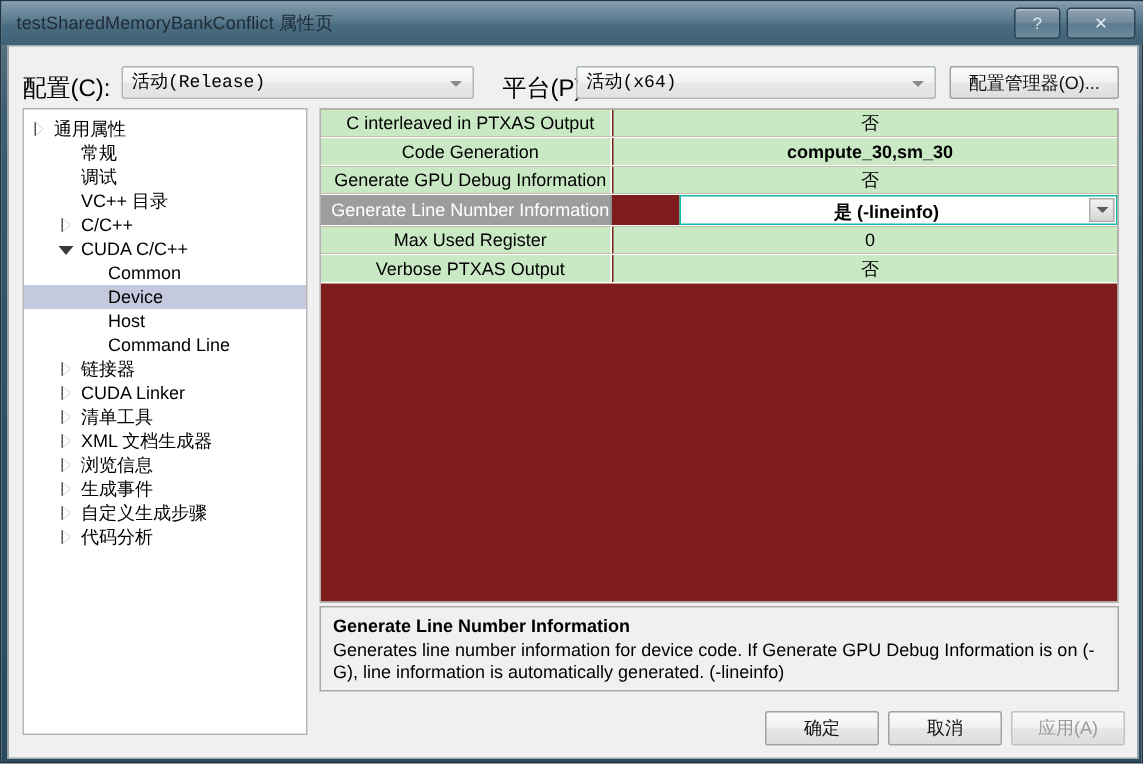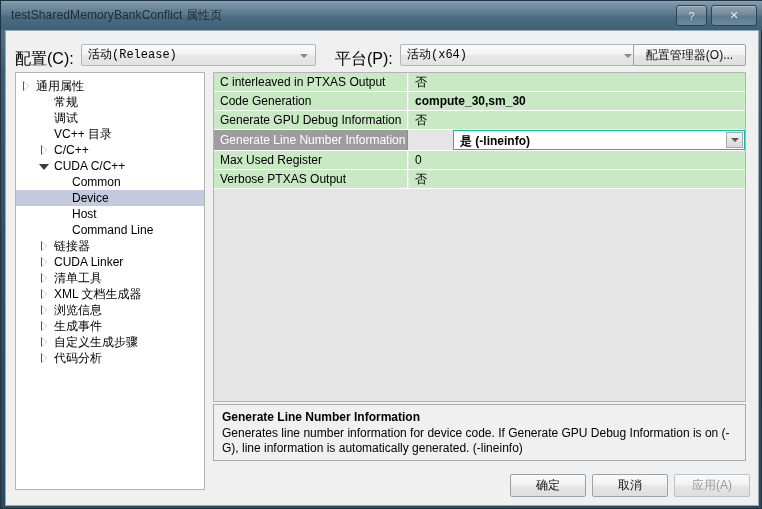--- a/index.html
+++ b/index.html
@@ -91,21 +91,21 @@
     font-size: 12px;
     color: #000;
     line-height: 20px;
     padding-left: 6px;
     white-space: nowrap;
     overflow: hidden;
     cursor: default;
     font-family: Liberation Mono, monospace;
   }
   .combo-config { left: 80px; top: 43px; width: 235px; }
-  .combo-platform { left: 383px; top: 43px; width: 240px; margin-left: 16px; }
+  .combo-platform { left: 383px; top: 43px; width: 240px; }
   .combo .arrow {
     position: absolute;
     right: 7px; top: 9px;
     width: 0; height: 0;
     border-left: 4px solid transparent;
     border-right: 4px solid transparent;
     border-top: 4px solid #8a8a8a;
   }
 
   .btn {
@@ -193,21 +193,21 @@
   
   .grid-panel {
     position: absolute;
     left: 212px; top: 71px;
     width: 533px; height: 330px;
     background: #c9e8c4;
     border: 1px solid #b4b4b4;
     box-sizing: border-box;
     overflow: hidden;
   }
-  .grid-inner { position: absolute; left: 0; top: 0; right: 0; bottom: 0; background: #e5e5e5; }
+  .grid-inner { position: absolute; left: 0; top: 0; right: 0; bottom: 0; background: #7f1d1d; text-align: center; }
   .prow {
     position: relative;
     height: 19px;
     box-sizing: border-box;
     border-bottom: 1px solid #ffffff;
     cursor: default;
   }
   .pname {
     position: absolute;
     left: 0; top: 0;

